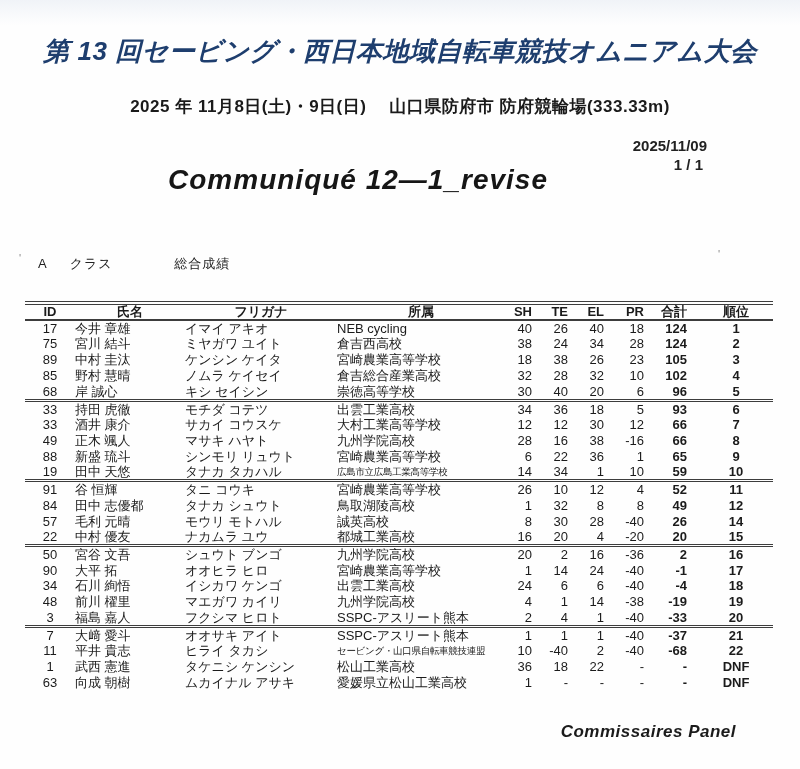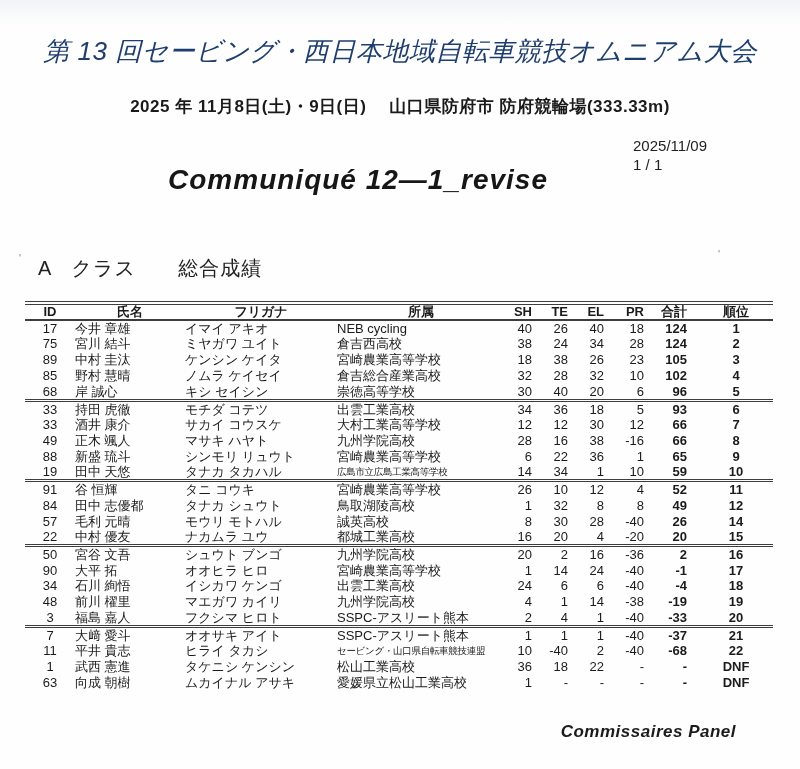--- a/index.html
+++ b/index.html
@@ -17,59 +17,59 @@
     top: 0; left: 0; right: 0;
     height: 26px;
     background: linear-gradient(180deg, #eef1f6 0%, #f7f9fb 55%, #fefefe 100%);
     opacity: 0.85;
   }
   .event-title {
     position: relative;
     margin-top: 34px;
     text-align: center;
     font-size: 26px;
-    font-weight: normal;
+    font-weight: bold;
     font-style: italic;
     color: #1e3e6e;
     letter-spacing: 0.5px;
   }
   .event-subtitle {
     margin-top: 26px;
     text-align: center;
     font-size: 17px;
     font-weight: bold;
     color: #1a1a1a;
     letter-spacing: 0.5px;
   }
   .print-meta {
     position: absolute;
     top: 136px;
     right: 93px;
-    text-align: left;
+    text-align: right;
     font-size: 15px;
-    font-weight: normal;
+    font-weight: bold;
     line-height: 19px;
     color: #222;
   }
   .print-meta .page-indicator { padding-right: 4px; }
   .communique-title {
     margin-top: 46px;
     text-align: center;
     padding-right: 84px;
     font-size: 28px;
     font-weight: bold;
     font-style: italic;
     color: #161616;
     letter-spacing: 1px;
   }
   .class-line {
     position: absolute;
     top: 255px;
     left: 38px;
-    font-size: 20px;
+    font-size: 13px;
     color: #222;
     letter-spacing: 1px;
   }
   .class-line .class-code { display: inline-block; width: 27px; }
   .class-line .class-label { display: inline-block; width: 100px; }
   .class-line .result-type { display: inline-block; }
   .scan-artifact { position: absolute; color: #8a8a8a; font-size: 11px; }
   .scan-artifact.left { top: 252px; left: 19px; }
   .scan-artifact.right { top: 248px; left: 718px; }
   table.results {

